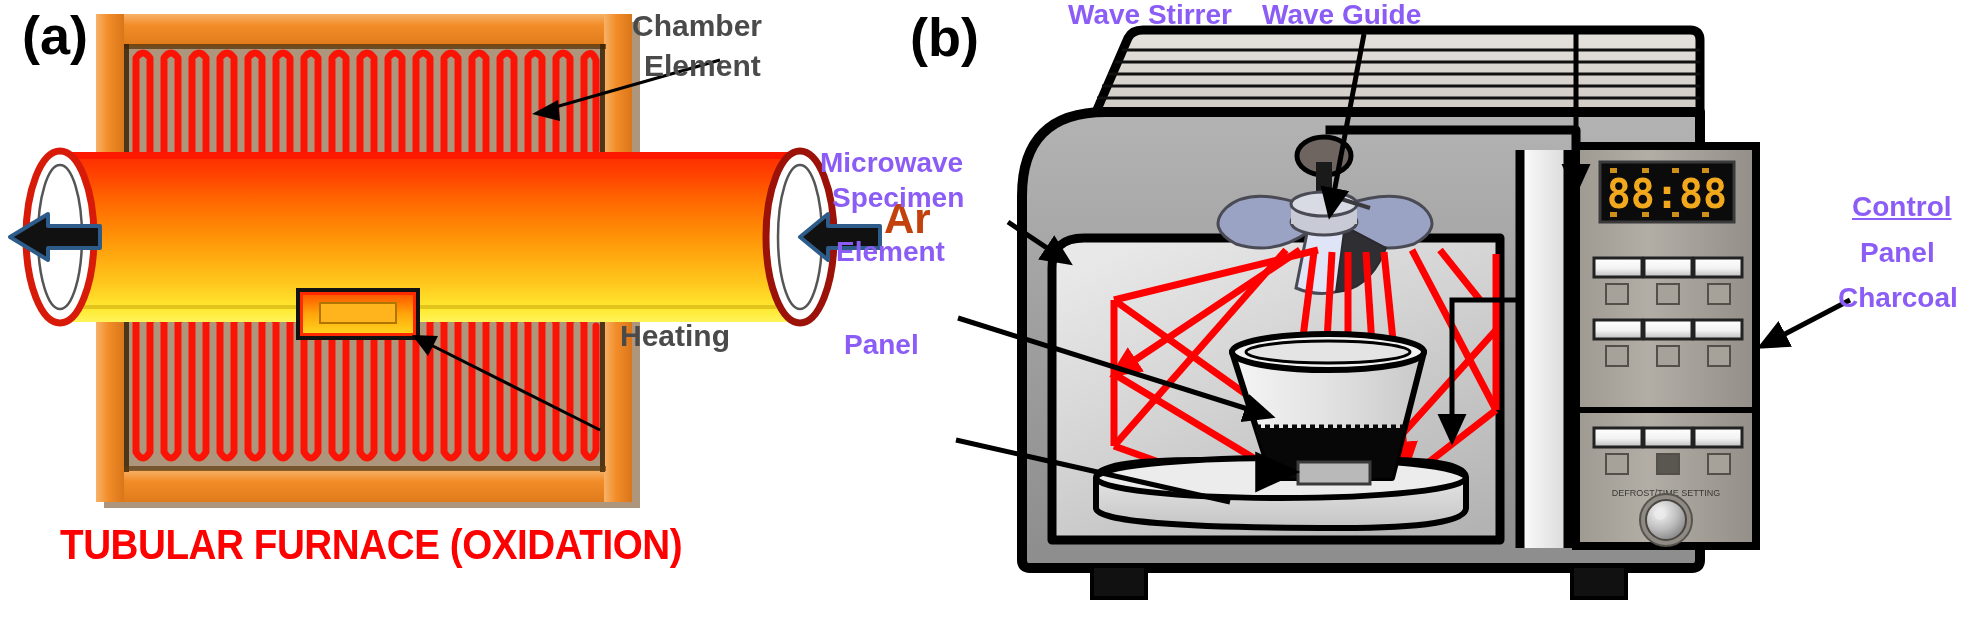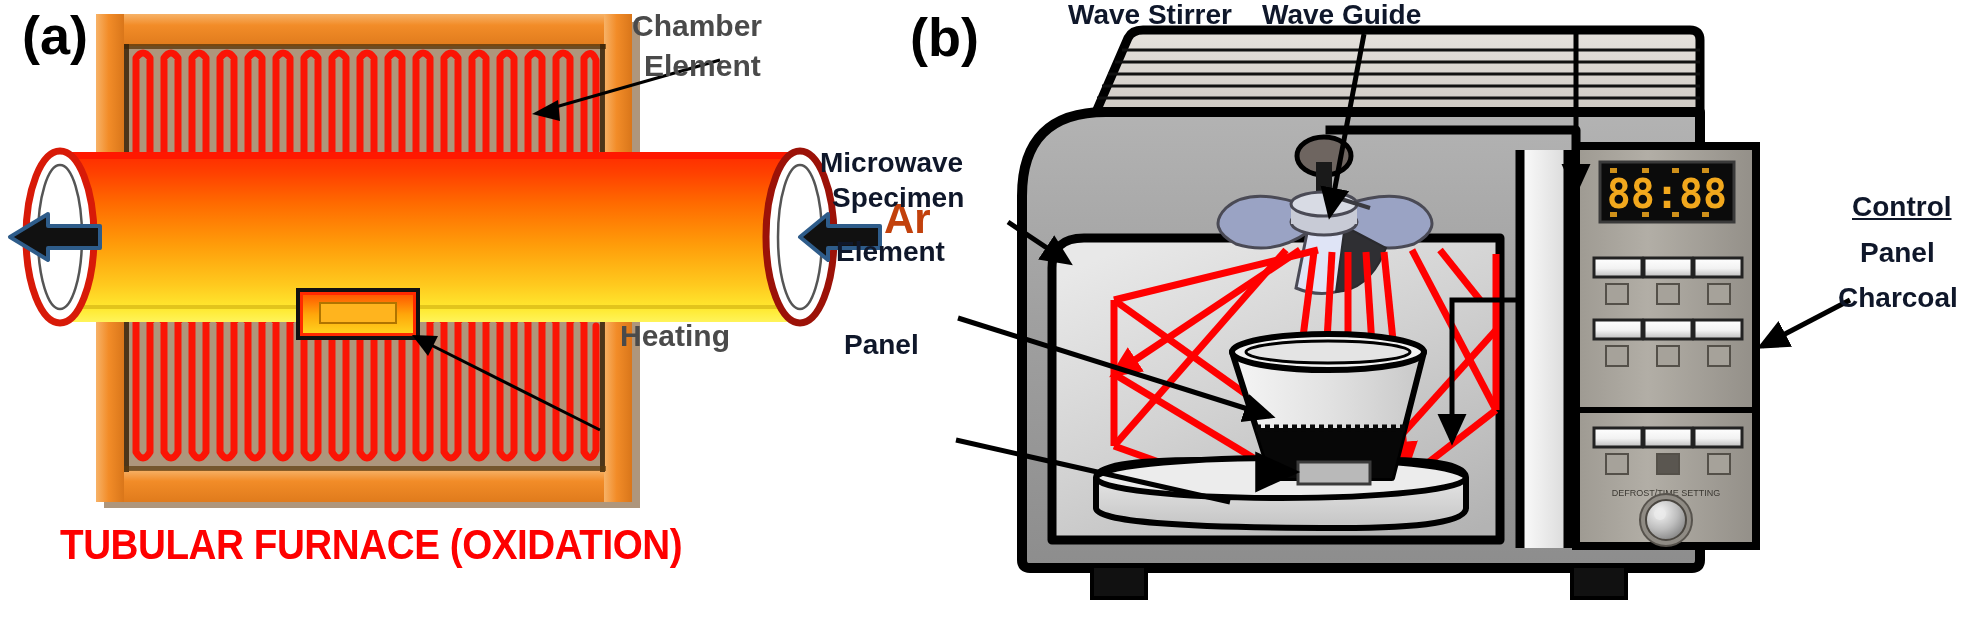--- a/index.html
+++ b/index.html
@@ -5,21 +5,21 @@
   html,body{margin:0;padding:0;background:#ffffff;}
   body{width:1975px;height:617px;overflow:hidden;
        font-family:"Liberation Sans","DejaVu Sans",sans-serif;}
   #root{position:relative;width:1975px;height:617px;background:#fff;}
   .panel{position:absolute;top:0;height:617px;}
   #panel-a{left:0;width:900px;}
   #panel-b{left:900px;width:1075px;}
   svg{display:block;}
   .t{position:absolute;white-space:pre;line-height:1.08;}
   .lbl-gray{color:#4a4a4a;font-weight:bold;font-size:30px;}
-  .lbl-black{color:#0f172a;font-weight:bold;font-size:28px;}
+  .lbl-black{color:#8b5cf6;font-weight:bold;font-size:28px;}
   .panel-id{color:#000;font-weight:bold;font-size:54px;}
   .title-red{color:#fe0000;font-weight:bold;font-size:42px;
              letter-spacing:-0.5px;transform:scaleX(0.92);transform-origin:left center;}
   .ar{color:#c2410c;font-weight:bold;font-size:42px;}
 </style>
 </head>
 <body>
 
 <div id="root">
 

